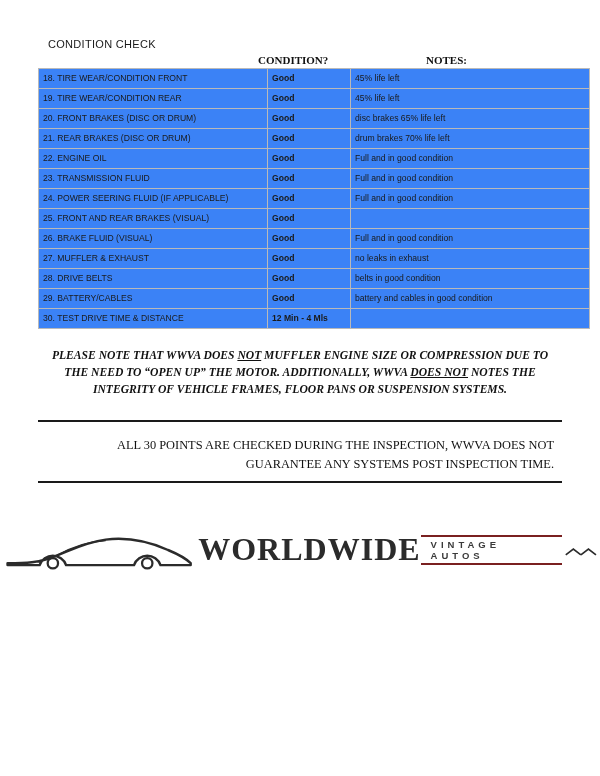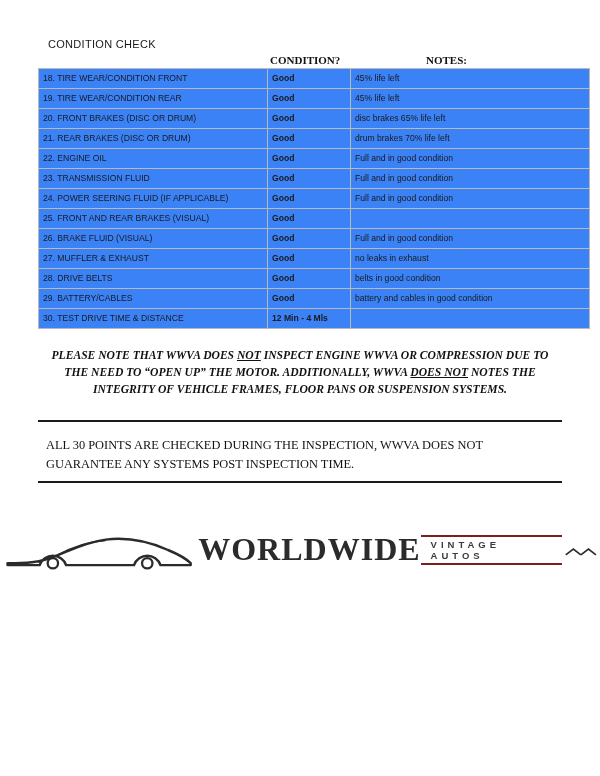--- a/index.html
+++ b/index.html
@@ -38,21 +38,21 @@
     width: 524px;
     height: 14px;
   }
   .hdr {
     position: absolute;
     font-family: "Liberation Serif", serif;
     font-size: 11px;
     font-weight: 700;
     color: #111;
   }
-  .hdr-condition { left: 232px; top: 0; }
+  .hdr-condition { left: 220px; top: 0; }
   .hdr-notes { left: 388px; top: 0; }
 
   table.check-table {
     position: absolute;
     left: 38px;
     top: 68px;
     width: 524px;
     border-collapse: collapse;
     table-layout: fixed;
     border: 1px solid #b9b9b9;
@@ -95,21 +95,21 @@
     background: #1a1a1a;
   }
   .rule-top { top: 420px; }
   .rule-bottom { top: 481px; }
 
   .points-block {
     position: absolute;
     left: 46px;
     top: 436px;
     width: 508px;
-    text-align: left;
+    text-align: right;
     font-family: "Liberation Serif", serif;
     font-size: 12.4px;
     line-height: 1.5;
     color: #111;
   }
 
   .logo-wrap {
     position: absolute;
     left: 0;
     top: 492px;
@@ -226,21 +226,21 @@
       </tr>
       <tr>
         <td class="c-item">30. TEST DRIVE TIME &amp; DISTANCE</td>
         <td class="c-cond">12 Min - 4 Mls</td>
         <td class="c-note"></td>
       </tr>
     </tbody>
   </table>
 
   <div class="note-block note-block-1">
-    <span>PLEASE NOTE THAT WWVA DOES </span><span class="u">NOT</span><span> INSPECT ENGINE WWVA OR COMPRESSION DUE TO</span><br>
+    <span>PLEASE NOTE THAT WWVA DOES </span><span class="u">NOT</span><span> MUFFLER ENGINE SIZE OR COMPRESSION DUE TO</span><br>
     <span>THE NEED TO “OPEN UP” THE MOTOR. ADDITIONALLY, WWVA </span><span class="u">DOES NOT</span><span> NOTES THE</span><br>
     <span>INTEGRITY OF VEHICLE FRAMES, FLOOR PANS OR SUSPENSION SYSTEMS.</span>
   </div>
 
   <div class="rule rule-top"></div>
 
   <div class="points-block">
     <span>ALL 30 POINTS ARE CHECKED DURING THE INSPECTION, WWVA DOES NOT</span><br>
     <span>GUARANTEE ANY SYSTEMS POST INSPECTION TIME.</span>
   </div>

